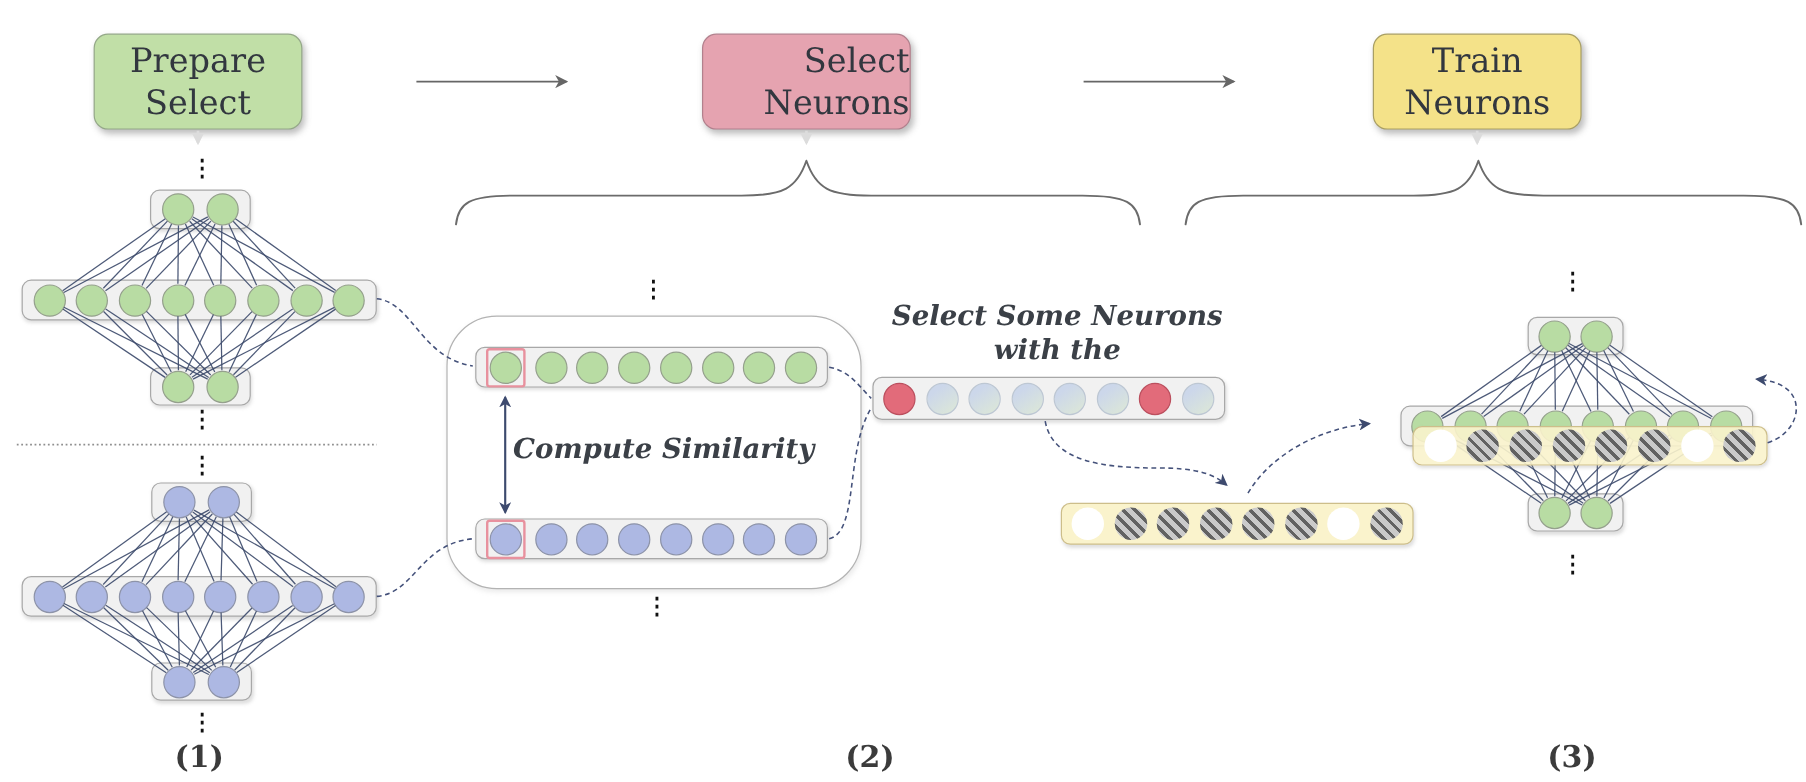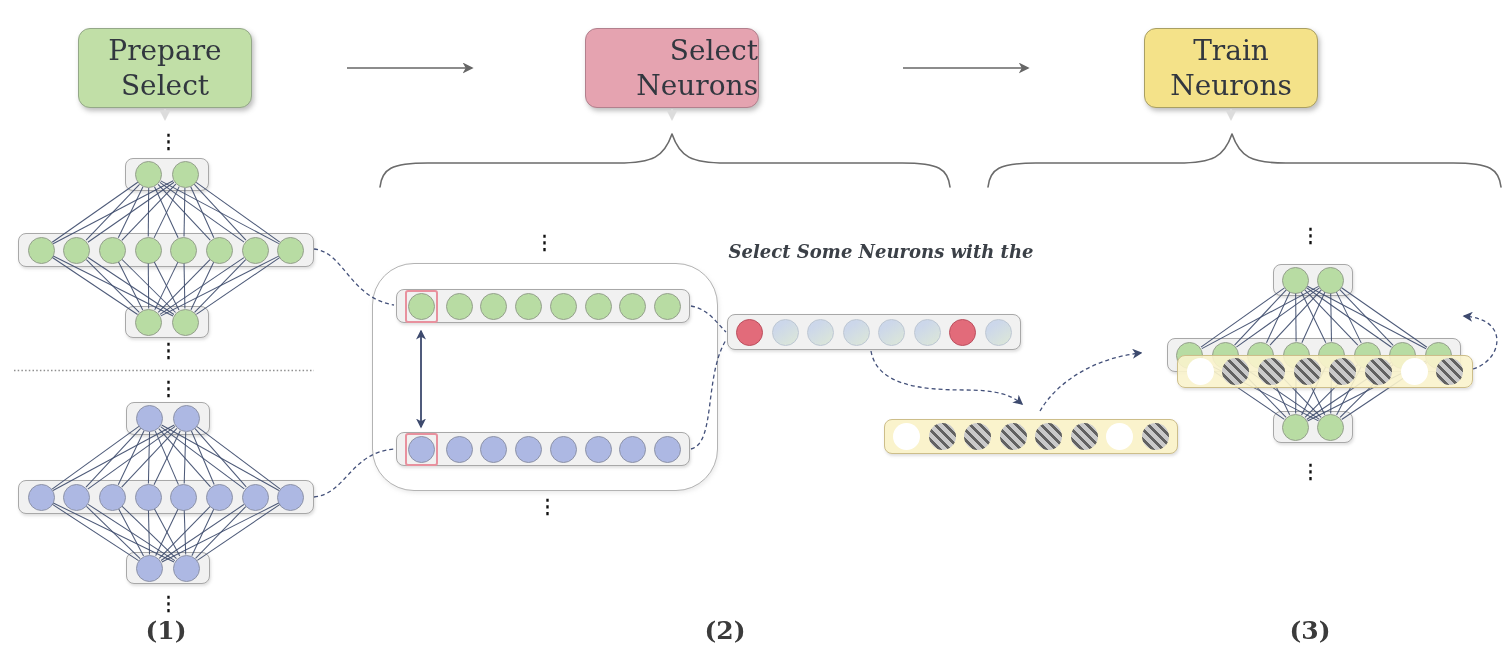--- a/index.html
+++ b/index.html
@@ -37,21 +37,21 @@
   .neuron.red{background:#e26b7a;border:1.5px solid #bb4f5e;}
   .neuron.grad{background:linear-gradient(145deg,#ccd7ea 25%,#dbe6d9 90%);border:1.2px solid #bdc7d3;}
   .neuron.white{background:#ffffff;}
   .neuron.hatch{background:repeating-linear-gradient(45deg,#626262 0 2.8px,#cacaca 2.8px 7px);}
   .hl{border:2.5px solid #e8919e;border-radius:3px;padding:1px;flex:none;line-height:0;}
 
   
   .caption{position:absolute;font-style:italic;font-weight:700;color:#3b4047;
            text-align:center;z-index:7;}
   .cap-compute{left:413px;top:361px;width:280px;font-size:23px;}
-  .cap-select{left:721px;top:238px;width:320px;font-size:18px;line-height:28px;}
+  .cap-select{left:721px;top:250px;width:320px;font-size:23px;line-height:28px;}
   .cap-mask{left:882px;top:464px;width:300px;font-size:22px;}
 
   .stepnum{position:absolute;top:616px;width:60px;text-align:center;font-weight:700;
            font-size:25px;color:#3b3b3b;z-index:7;}
   .ellipsis{position:absolute;width:12px;text-align:center;font-size:17px;font-weight:700;
             color:#111;z-index:7;transform:scaleY(1.15);line-height:22px;}
 </style>
 </head>
 <body>
 
@@ -225,20 +225,21 @@
         <div class="neuron blue"></div>
       </div>
       <div class="neuron blue"></div>
       <div class="neuron blue"></div>
       <div class="neuron blue"></div>
       <div class="neuron blue"></div>
       <div class="neuron blue"></div>
       <div class="neuron blue"></div>
       <div class="neuron blue"></div>
     </div>
+  <div class="caption cap-compute">Compute Similarity</div>
 
   <div class="nrow" style="left:727px;top:314px;width:294px;height:36px">
       <div class="neuron red"></div>
       <div class="neuron grad"></div>
       <div class="neuron grad"></div>
       <div class="neuron grad"></div>
       <div class="neuron grad"></div>
       <div class="neuron grad"></div>
       <div class="neuron red"></div>
       <div class="neuron grad"></div>

